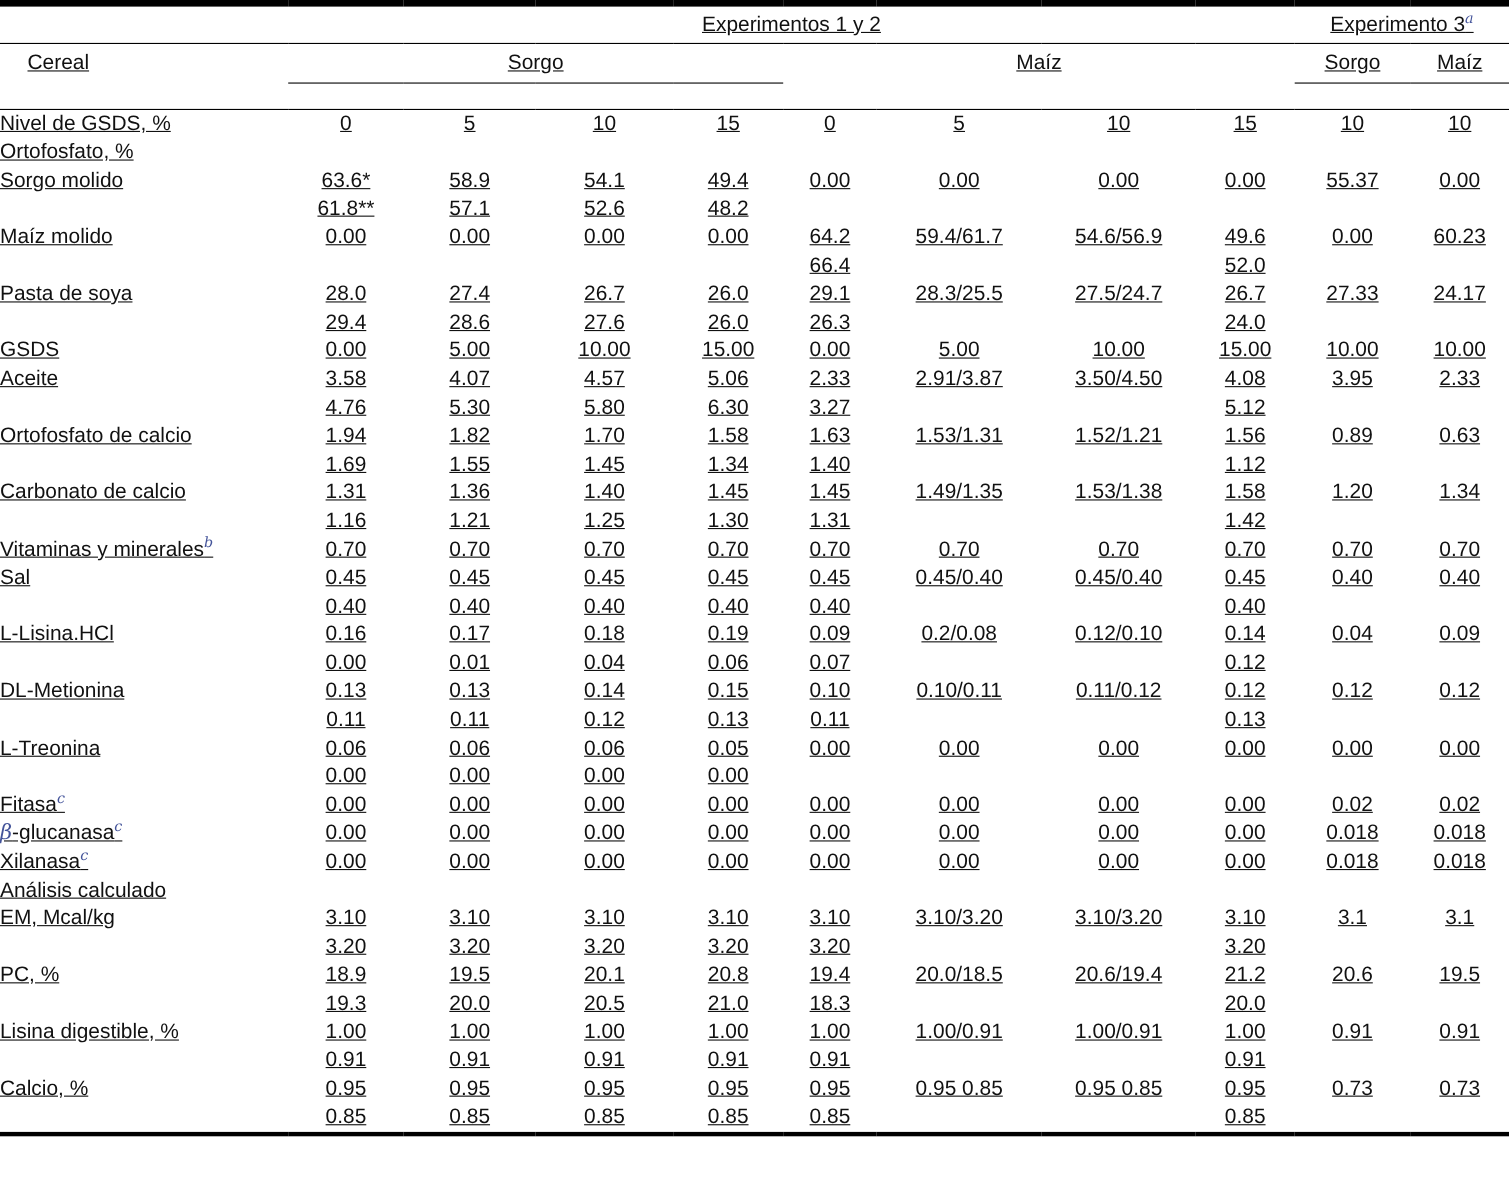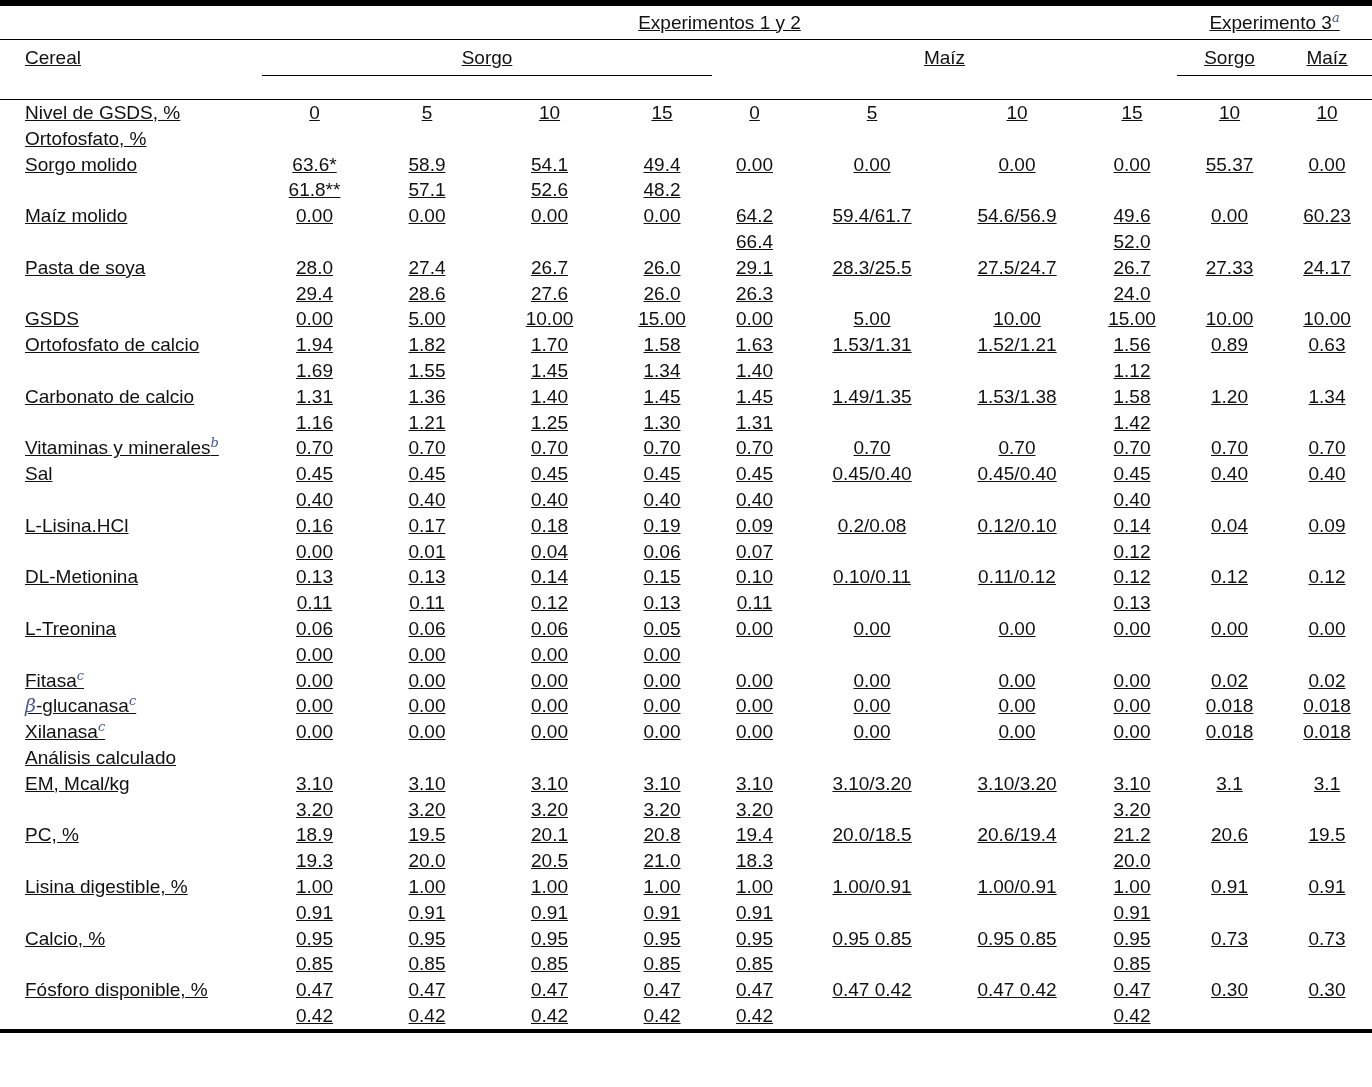--- a/index.html
+++ b/index.html
@@ -46,21 +46,20 @@
     height: 23px;
     border-bottom: 1.5px solid #000000;
   }
   
   tbody td {
     line-height: 25.8px;
     white-space: pre-line;
   }
   tbody td.lbl {
     text-align: left;
-    padding-left: 25px;
     white-space: nowrap;
   }
   tbody td.num { text-align: center; }
   sup.fn, span.mi {
     font-family: "DejaVu Serif", serif;
     font-style: italic;
     color: #44549a;
   }
   sup.fn {
     font-size: 13px;
@@ -187,20 +186,39 @@
           <td class="num">10.00</td>
           <td class="num">15.00</td>
           <td class="num">0.00</td>
           <td class="num">5.00</td>
           <td class="num">10.00</td>
           <td class="num">15.00</td>
           <td class="num">10.00</td>
           <td class="num">10.00</td>
         </tr>
         <tr>
+          <td class="lbl">Aceite</td>
+          <td class="num">3.58
+4.76</td>
+          <td class="num">4.07
+5.30</td>
+          <td class="num">4.57
+5.80</td>
+          <td class="num">5.06
+6.30</td>
+          <td class="num">2.33
+3.27</td>
+          <td class="num">2.91/3.87</td>
+          <td class="num">3.50/4.50</td>
+          <td class="num">4.08
+5.12</td>
+          <td class="num">3.95</td>
+          <td class="num">2.33</td>
+        </tr>
+        <tr>
           <td class="lbl">Ortofosfato de calcio</td>
           <td class="num">1.94
 1.69</td>
           <td class="num">1.82
 1.55</td>
           <td class="num">1.70
 1.45</td>
           <td class="num">1.58
 1.34</td>
           <td class="num">1.63
@@ -439,34 +457,15 @@
 0.85</td>
           <td class="num">0.95
 0.85</td>
           <td class="num">0.95 0.85</td>
           <td class="num">0.95 0.85</td>
           <td class="num">0.95
 0.85</td>
           <td class="num">0.73</td>
           <td class="num">0.73</td>
         </tr>
-        <tr>
-          <td class="lbl">Fósforo disponible, %</td>
-          <td class="num">0.47
-0.42</td>
-          <td class="num">0.47
-0.42</td>
-          <td class="num">0.47
-0.42</td>
-          <td class="num">0.47
-0.42</td>
-          <td class="num">0.47
-0.42</td>
-          <td class="num">0.47 0.42</td>
-          <td class="num">0.47 0.42</td>
-          <td class="num">0.47
-0.42</td>
-          <td class="num">0.30</td>
-          <td class="num">0.30</td>
-        </tr>
       </tbody>
   </table>
 </div>
 
 </body></html>

